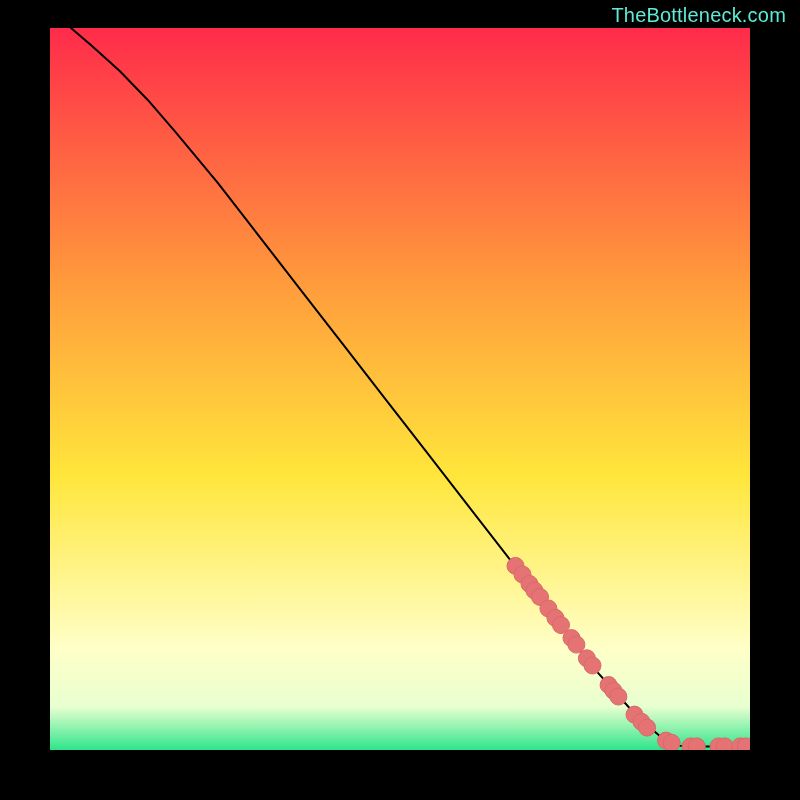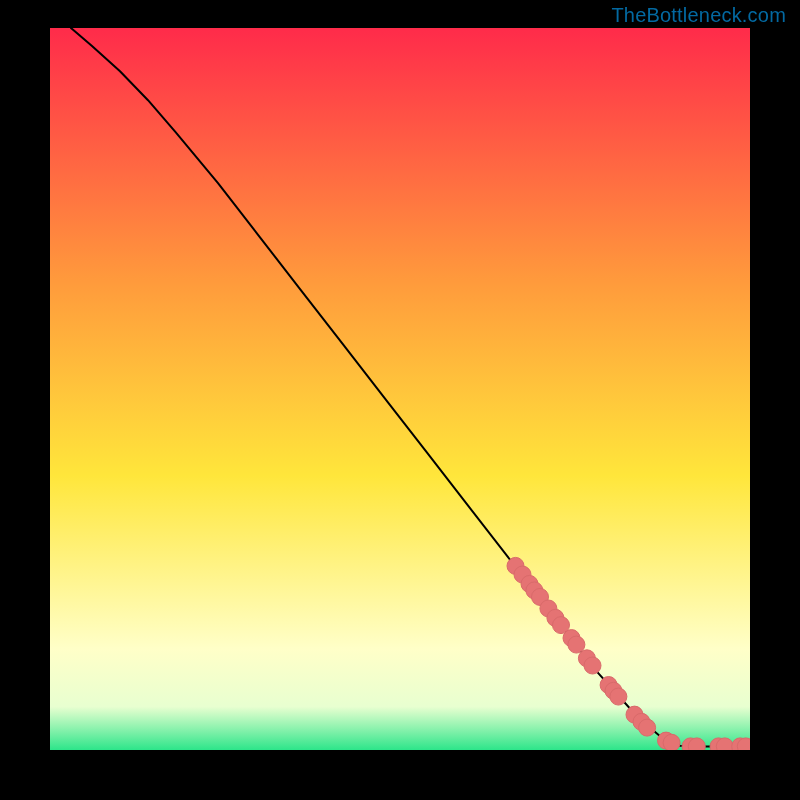--- a/index.html
+++ b/index.html
@@ -14,21 +14,21 @@
   .stage {
     position: relative;
     width: 800px;
     height: 800px;
     background: #000;
   }
   .watermark {
     position: absolute;
     top: 4px;
     right: 14px;
-    color: #0369a1;
+    color: #5eead4;
     font-size: 20px;
     font-weight: 400;
     letter-spacing: 0.2px;
     user-select: none;
   }
   .plot {
     position: absolute;
     left: 50px;
     top: 28px;
     width: 700px;

